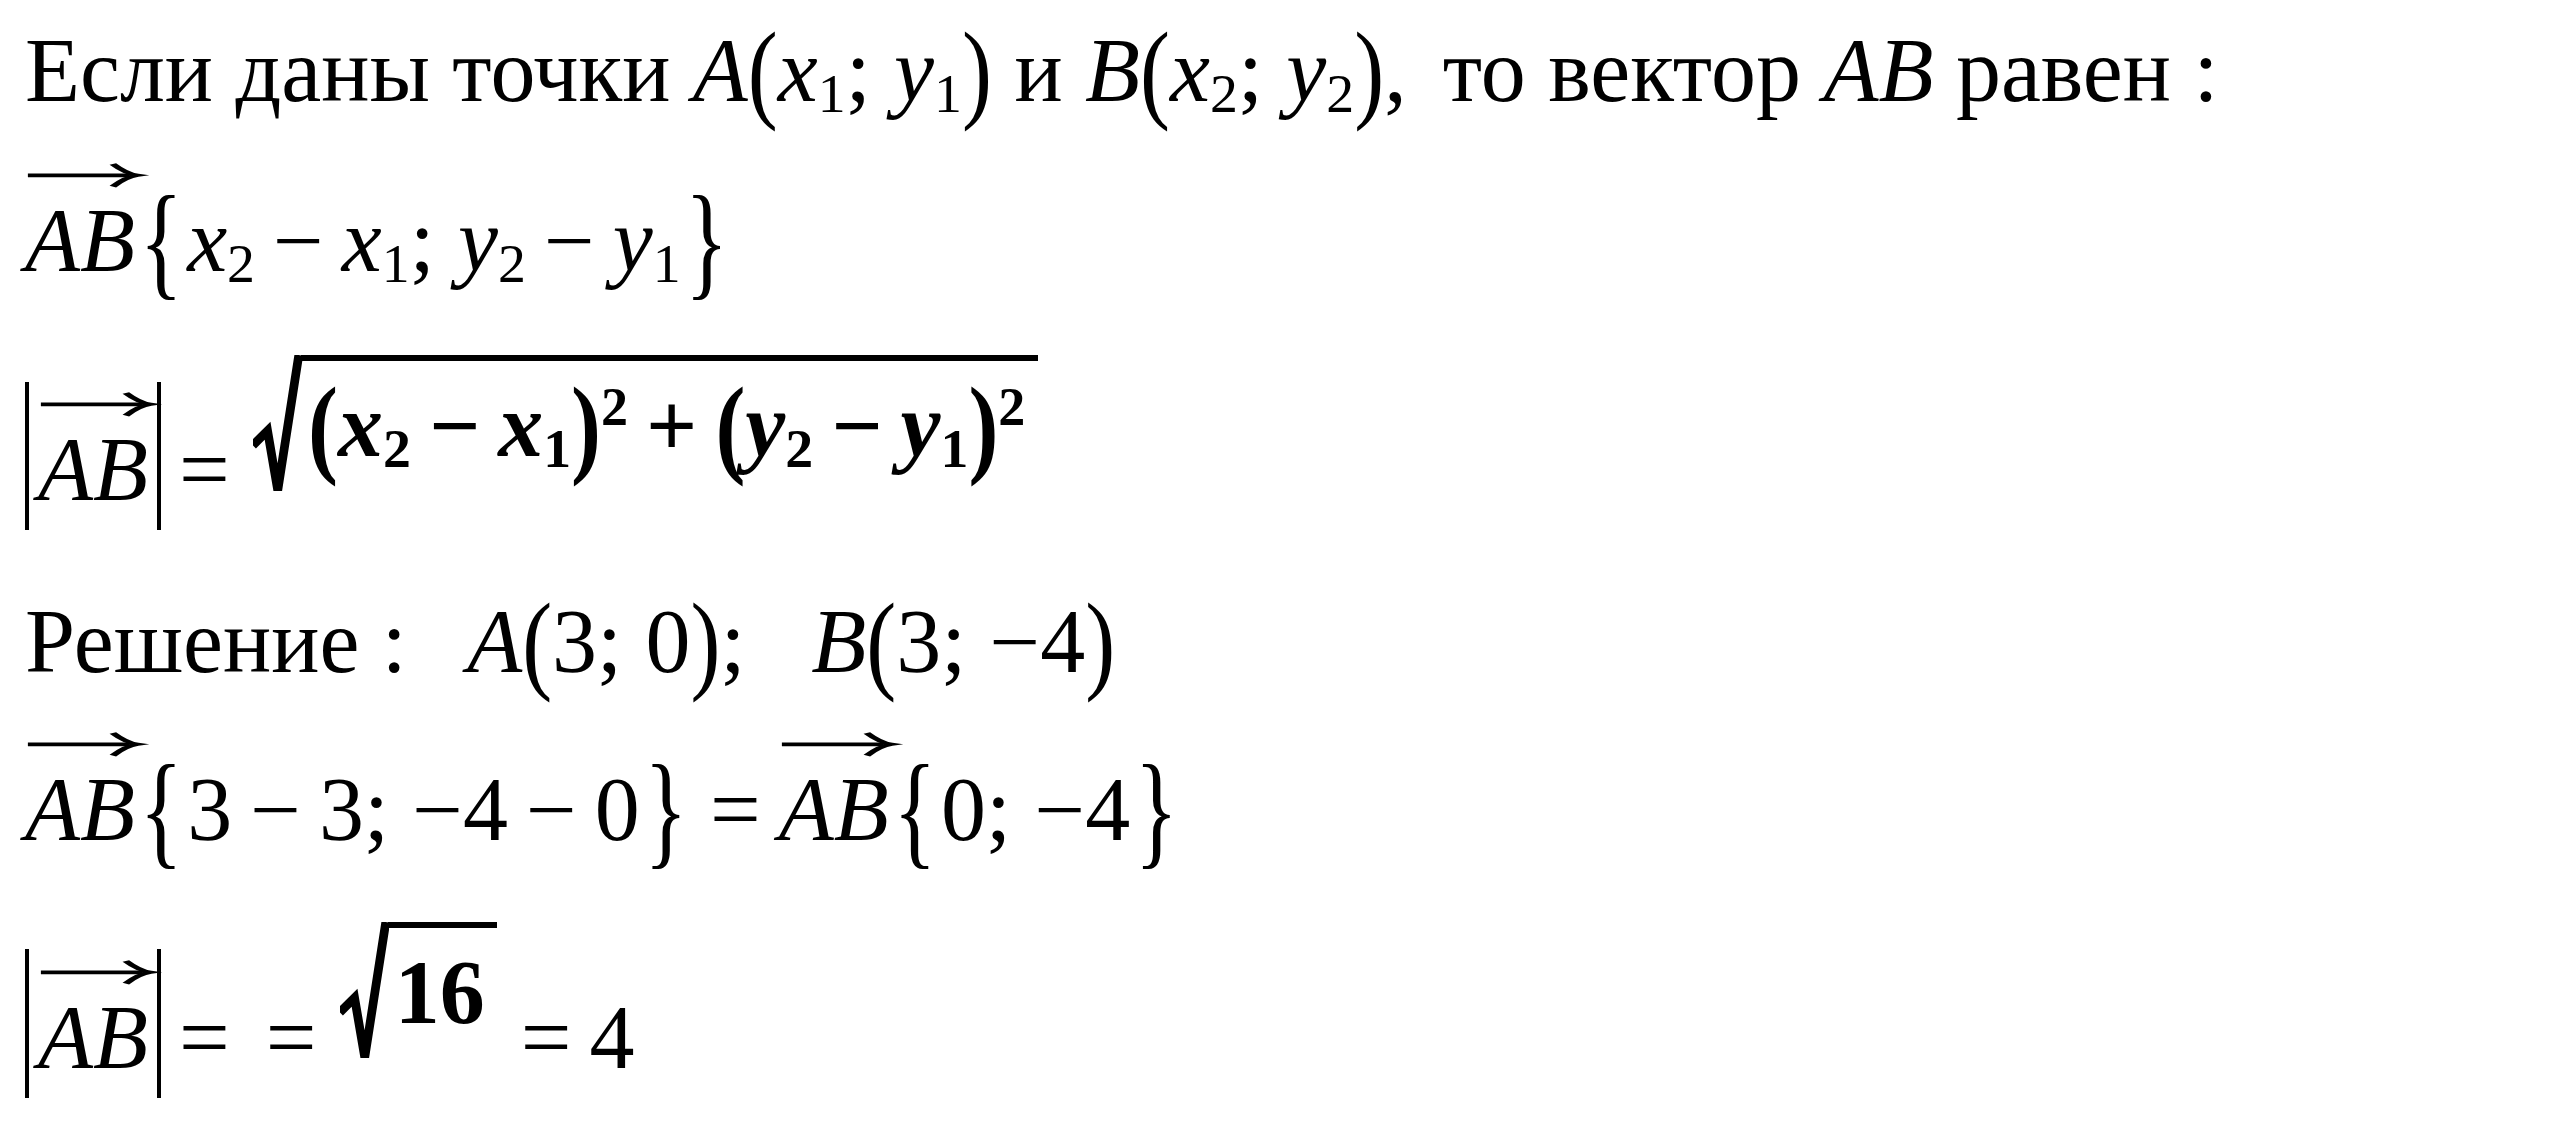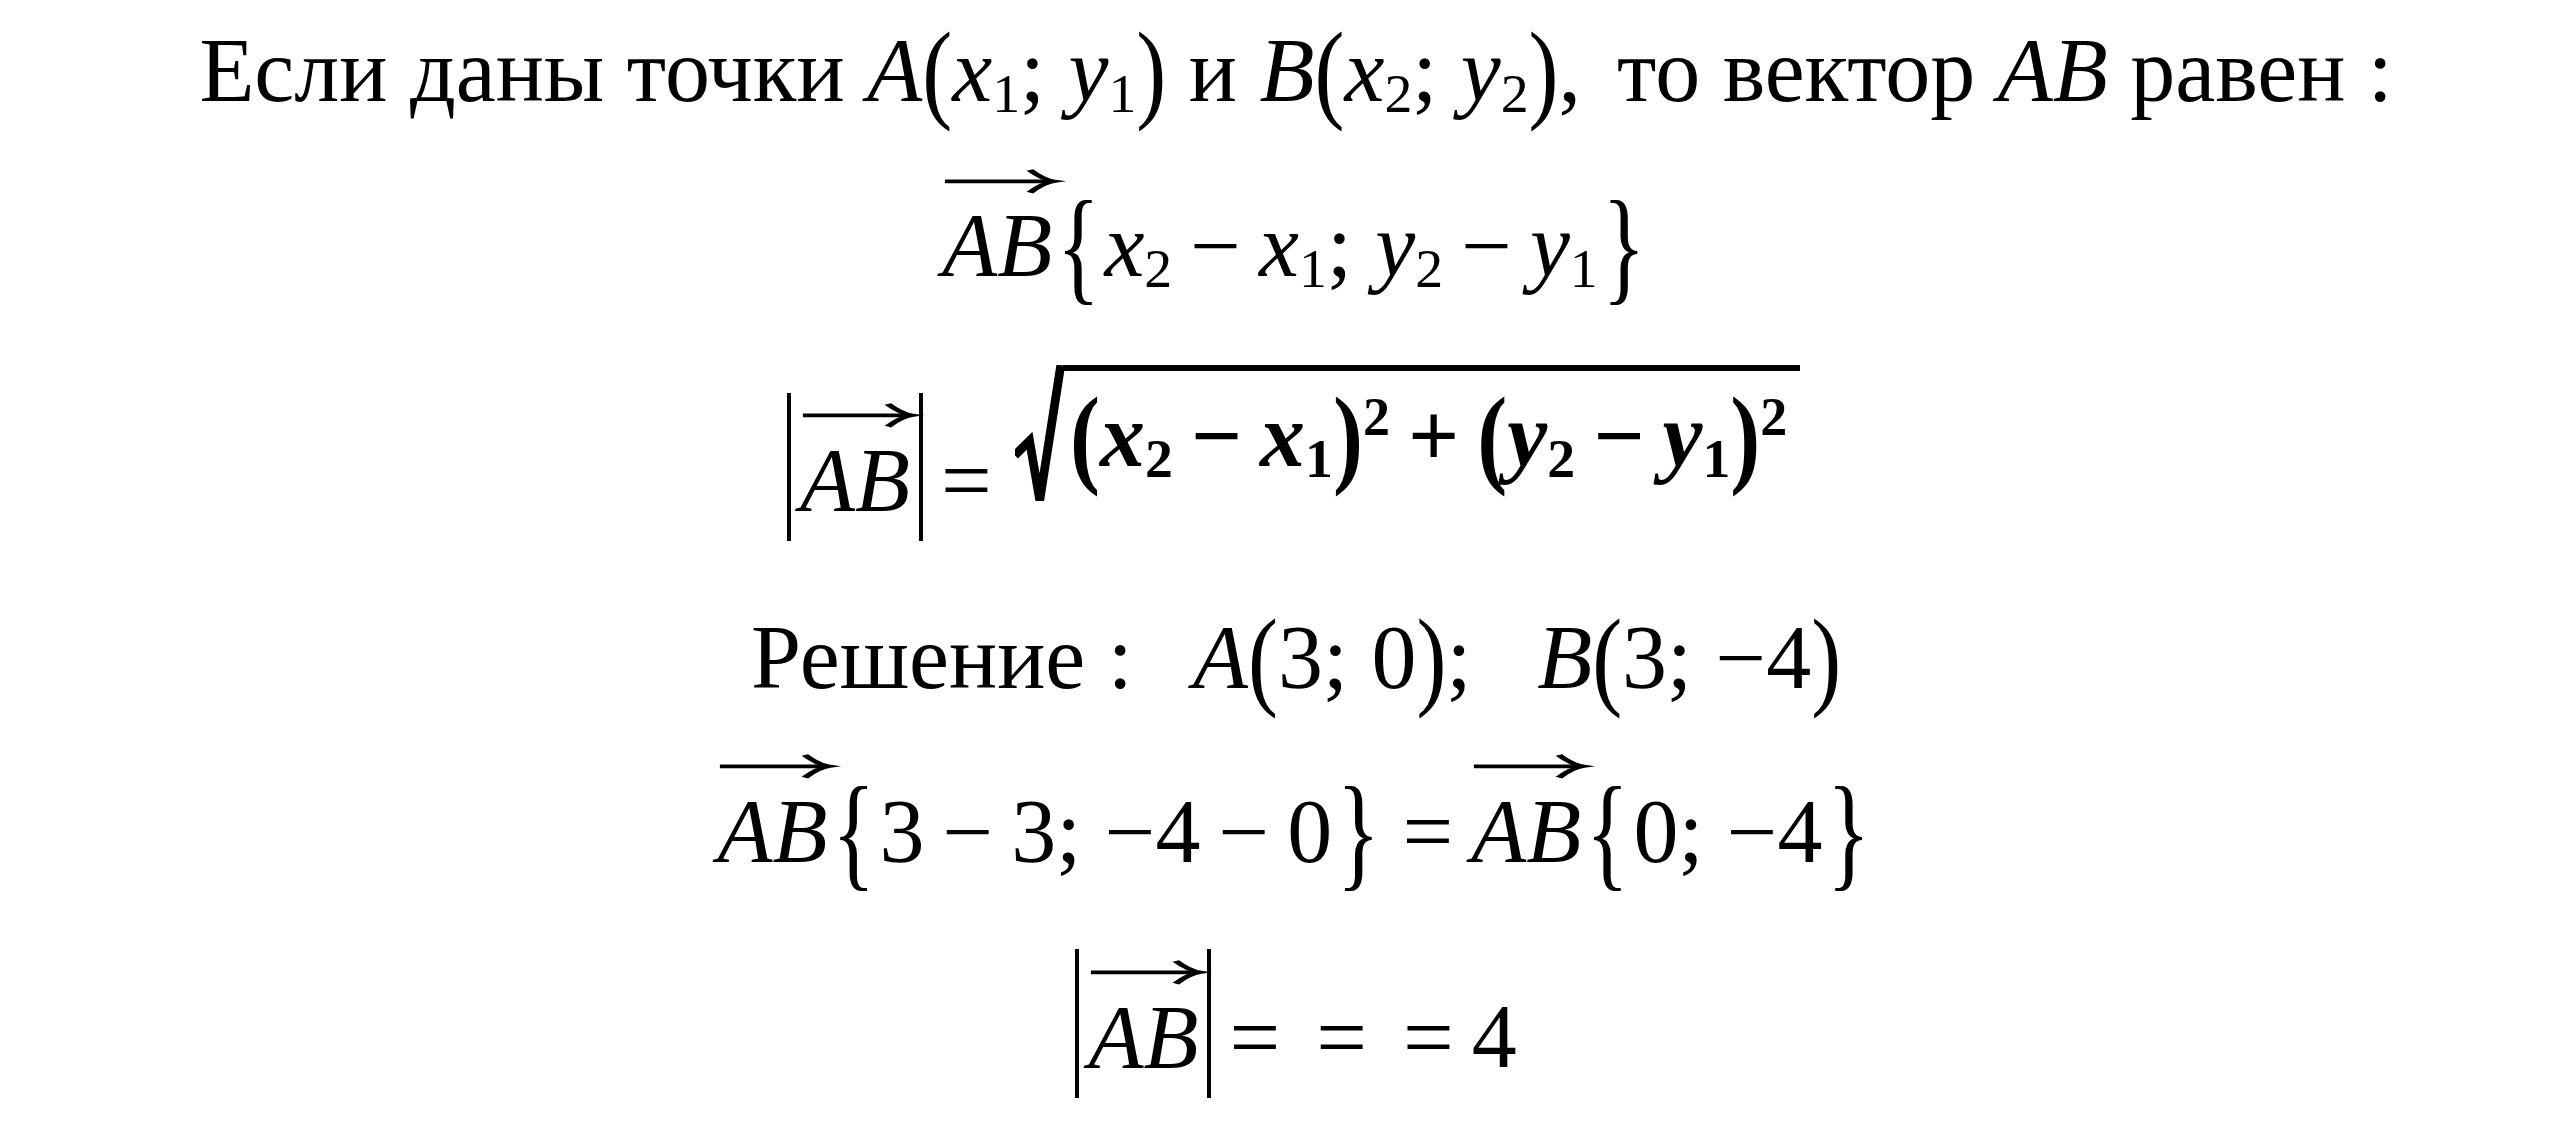--- a/index.html
+++ b/index.html
@@ -15,21 +15,21 @@
     line-height: 1.25;
   }
   .page {
     width: 100%;
     height: 100%;
     display: flex;
     flex-direction: column;
     justify-content: space-between;
     padding: 15.4px 8.8px 39px 25px;
   }
-  .line { white-space: nowrap; text-align: center; }
+  .line { white-space: nowrap; }
   .it { font-style: italic; }
   .sub { font-size: 0.62em; vertical-align: -0.20em; }
   .sup { font-size: 0.60em; vertical-align: 0.58em; }
   .op   { margin: 0 0.20em; }
   .semi { margin-right: 0.26em; }
   .comma { margin-right: 0.15em; }
   .sep  { margin-right: 0.48em; }
   .lead-gap { margin-right: 0.42em; margin-top: 20px; }
   .brace { display: inline-block; transform: scaleY(1.42); margin: 0 0.05em; }
   .bigp  { display: inline-block; transform: scaleY(1.22); }
@@ -109,17 +109,22 @@
         </svg><span class="it">AB</span></span><span class="brace">{</span><span>3</span><span class="op">−</span><span>3</span><span class="semi">;</span><span>−4</span><span class="op">−</span><span>0</span><span class="brace">}</span><span class="op">=</span><span class="vec"><svg class="vec-arrow" viewBox="0 0 120 76" preserveAspectRatio="none" aria-hidden="true">
           <path d="M2 48 H110" stroke="currentColor" stroke-width="9" fill="none"></path>
           <path d="M92 20 Q106 44 118 48 Q106 52 92 76" stroke="currentColor" stroke-width="8" fill="none"></path>
         </svg><span class="it">AB</span></span><span class="brace">{</span><span>0</span><span class="semi">;</span><span>−4</span><span class="brace">}</span>
   </div>
 
   <div class="line">
     <span class="abs"><span class="vec"><svg class="vec-arrow" viewBox="0 0 120 76" preserveAspectRatio="none" aria-hidden="true">
             <path d="M2 48 H110" stroke="currentColor" stroke-width="9" fill="none"></path>
             <path d="M92 20 Q106 44 118 48 Q106 52 92 76" stroke="currentColor" stroke-width="8" fill="none"></path>
-          </svg><span class="it">AB</span></span></span><span class="op">=</span><span class="op">=</span><span class="op">=</span><span>4</span>
+          </svg><span class="it">AB</span></span></span><span class="op">=</span><span class="op">=</span><span class="sqrt">
+        <span class="sqrt-body"><span>16</span></span>
+        <svg class="sqrt-sign" viewBox="0 0 34 100" preserveAspectRatio="none" aria-hidden="true">
+          <path d="M2 60 L10 52 L17 93 L31 3" stroke="currentColor" stroke-width="6" fill="none" stroke-linecap="square"></path>
+        </svg>
+      </span><span class="op">=</span><span>4</span>
   </div>
 
 </div>
 
 
 </body></html>

